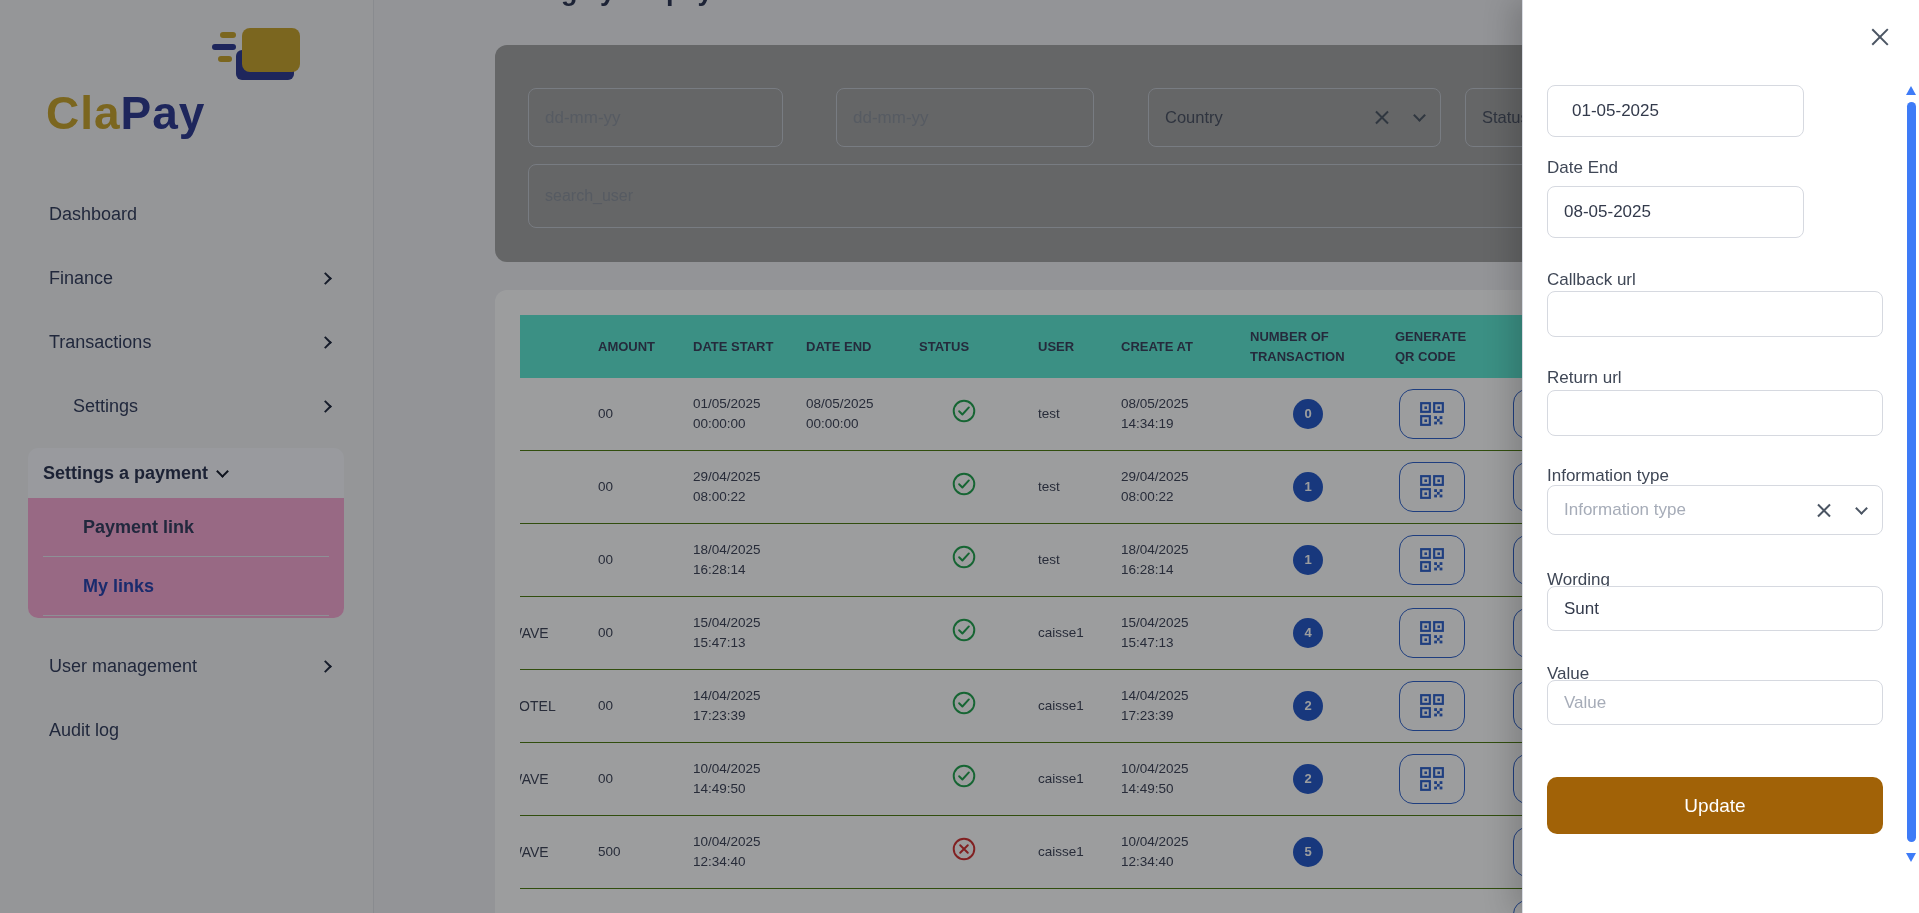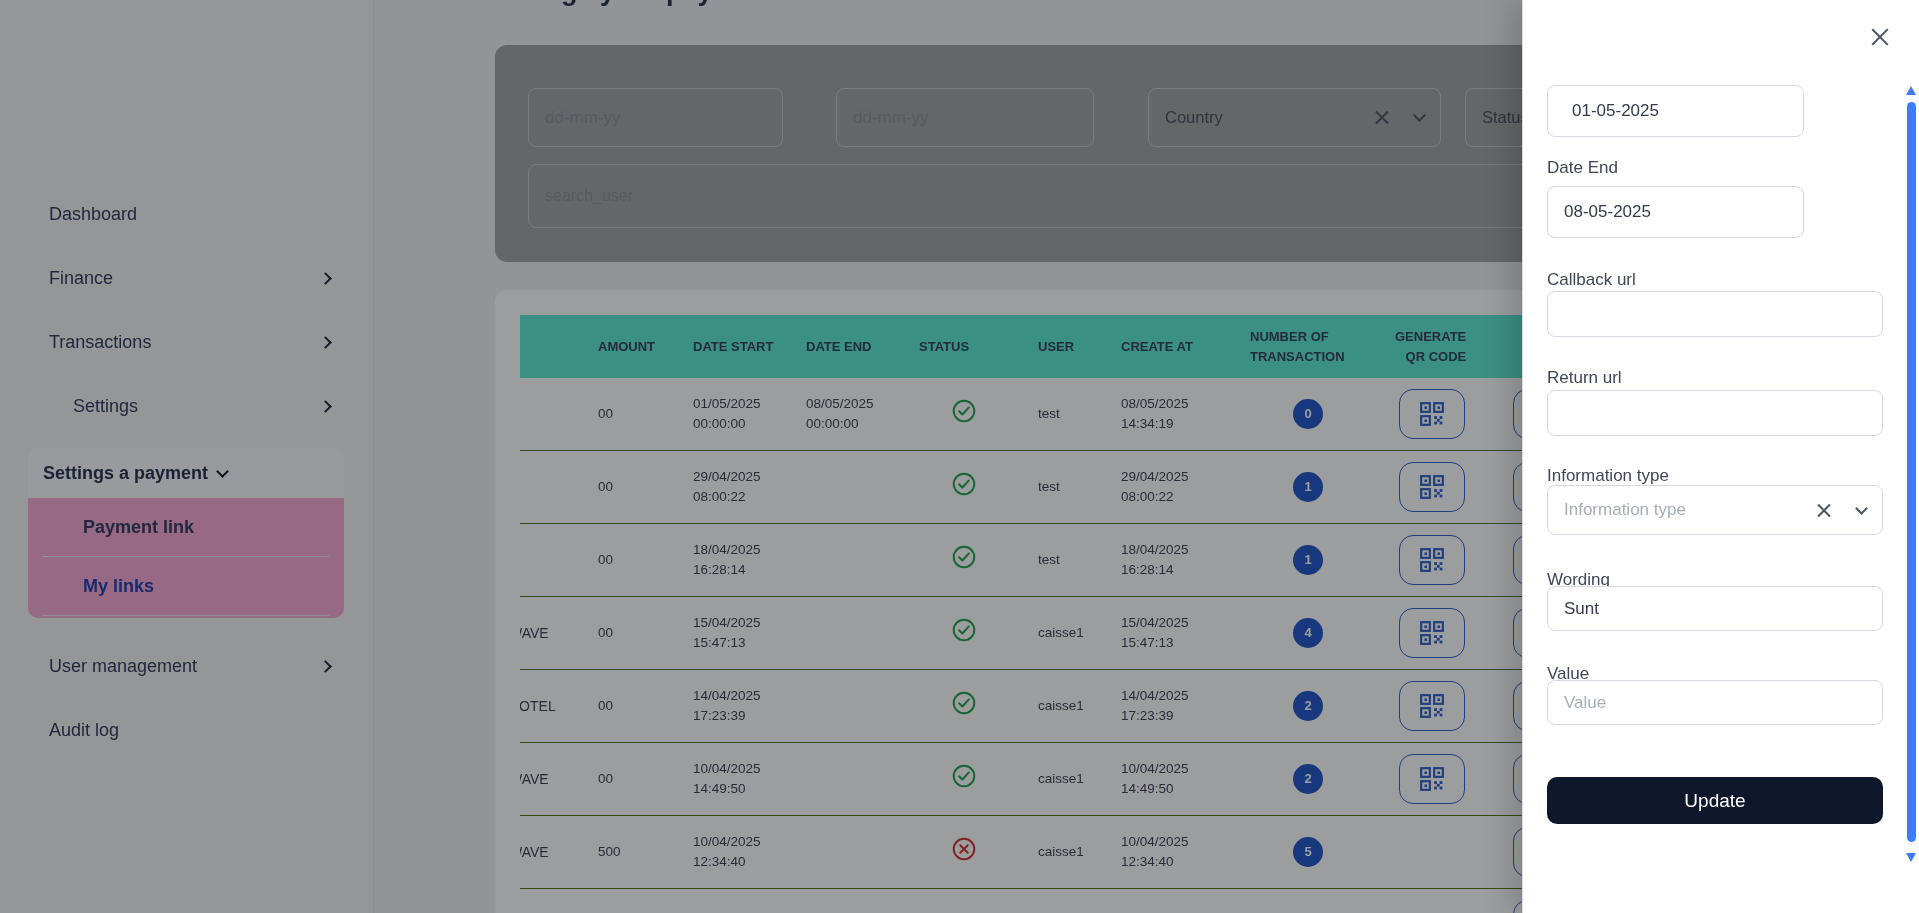--- a/index.html
+++ b/index.html
@@ -57,21 +57,21 @@
 
   .table-card { position:absolute; left:495px; top:290px; width:1376px; height:650px;
                 background:#ffffff; border-radius:12px; z-index:5; overflow:hidden; }
   .tr { display:grid; grid-template-columns:70px 95px 113px 113px 75px 95px 120px 145px 115px 230px;
         align-items:center; margin-left:25px; height:73px; border-bottom:1px solid #4d7c0f; }
   .tr.head { height:63px; background:#5eead4; border-bottom:none; margin-top:25px; }
   .th { font-size:13px; font-weight:700; color:#39405c; line-height:1.5; padding-left:8px; }
   .th span { display:inline-block; }
   .th.c7 { padding-left:40px; } .th.c6 { padding-left:52px; }
   .th.c8 { padding-left:49px;text-decoration:underline; } .th.c8 span { max-width:130px; }
-  .th.c9 { padding-left:49px;text-align:right; } .th.c9 span { max-width:92px; }
+  .th.c9 { padding-left:49px; } .th.c9 span { max-width:92px; }
   .th.c10 { padding-left:64px; }
   .td { font-size:13.5px; color:#3e4458; padding-left:8px; line-height:1.5; }
   .td.c6 { padding-left:52px; } .td.c7 { padding-left:40px; }
   .td.c1 { position:relative; height:100%; overflow:hidden; padding-left:0; }
   .td.c1 span { position:absolute; left:-11px; top:50%; transform:translateY(-50%);
                 font-size:14px; white-space:nowrap; }
   .badge { width:30px; height:30px; border-radius:50%; background:#2458c8; color:#ffffff;
            font-size:13px; font-weight:700; display:flex; align-items:center; justify-content:center;
            margin-left:84px; }
   .qr-btn,.act-btn { width:66px; height:50px; border:1.5px solid #2f62cc; border-radius:14px;
@@ -93,39 +93,49 @@
   .panel-close:before { transform:rotate(45deg); } .panel-close:after { transform:rotate(-45deg); }
   .p-label { position:absolute; left:24px; font-size:17px; color:#3f4756; }
   .p-input { position:absolute; left:24px; width:336px; border:1px solid #d6d9e0; border-radius:8px;
              font-size:17px; color:#333a4b; padding:0 16px; outline:none; background:#fff;
              font-family:"Liberation Sans","DejaVu Sans",sans-serif; }
   .p-input::placeholder { color:#a6acb8; }
   .p-input.date { width:257px; height:52px; }
   .p-select { position:absolute; left:24px; width:336px; height:50px; border:1px solid #d6d9e0;
               border-radius:8px; display:flex; align-items:center; padding:0 16px; cursor:pointer; }
   .p-select .lbl { flex:1; font-size:17px; color:#a6acb8; }
-  .update-btn { position:absolute; left:24px; top:777px; width:336px; height:47px; background:#0f172a;
+  .update-btn { position:absolute; left:24px; top:777px; width:336px; height:57px; background:#a16207;
                 color:#ffffff; font-size:19px; border:none; border-radius:10px; cursor:pointer;
                 font-family:"Liberation Sans","DejaVu Sans",sans-serif; }
   .p-scroll { position:absolute; right:2px; top:86px; width:11px; height:776px; }
   .p-scroll .up { position:absolute; top:0; left:0; width:0; height:0;
                   border-left:5.5px solid transparent; border-right:5.5px solid transparent;
                   border-bottom:9px solid #3e7bf7; cursor:pointer; }
   .p-scroll .thumb { position:absolute; top:16px; left:1px; width:9px; height:740px;
                   background:#3e7bf7; border-radius:5px; cursor:pointer; }
   .p-scroll .down { position:absolute; bottom:0; left:0; width:0; height:0;
                   border-left:5.5px solid transparent; border-right:5.5px solid transparent;
                   border-top:9px solid #3e7bf7; cursor:pointer; }
 </style>
 </head>
 <body>
 
 <div class="stage">
 
   <aside class="sidebar">
+    <div class="logo-wrap">
+      <svg class="logo-icon" width="100" height="66" viewBox="0 0 100 66">
+        <rect x="26" y="24" width="58" height="30" rx="6" fill="#2d3a92"></rect>
+        <rect x="32" y="2" width="58" height="44" rx="8" fill="#c9a42c"></rect>
+        <rect x="10" y="6" width="16" height="6" rx="3" fill="#c9a42c"></rect>
+        <rect x="2" y="18" width="24" height="6" rx="3" fill="#2d3a92"></rect>
+        <rect x="8" y="30" width="14" height="6" rx="3" fill="#c9a42c"></rect>
+      </svg>
+      <div class="logo-text"><span class="logo-gold">Cla</span><span class="logo-navy">Pay</span></div>
+    </div>
 
     <div class="nav">
       <div class="nav-item" style="top:4px;">
           <span>Dashboard</span>
         </div>
       <div class="nav-item" style="top:68px;">
           <span>Finance</span>
           <span class="chev-r"></span>
         </div>
       <div class="nav-item" style="top:132px;">

